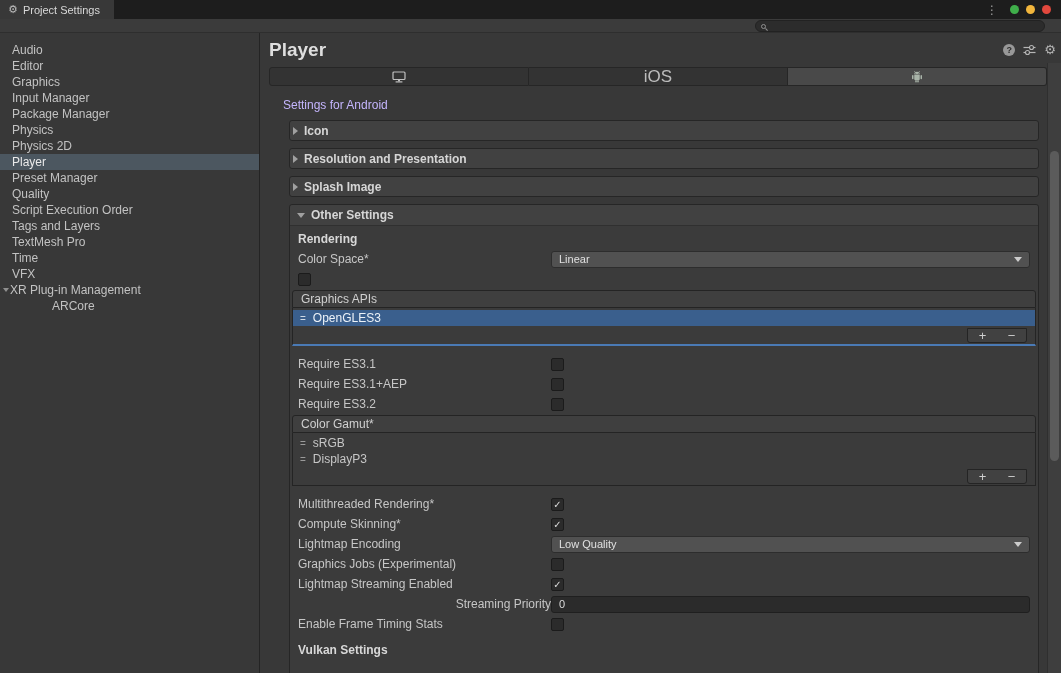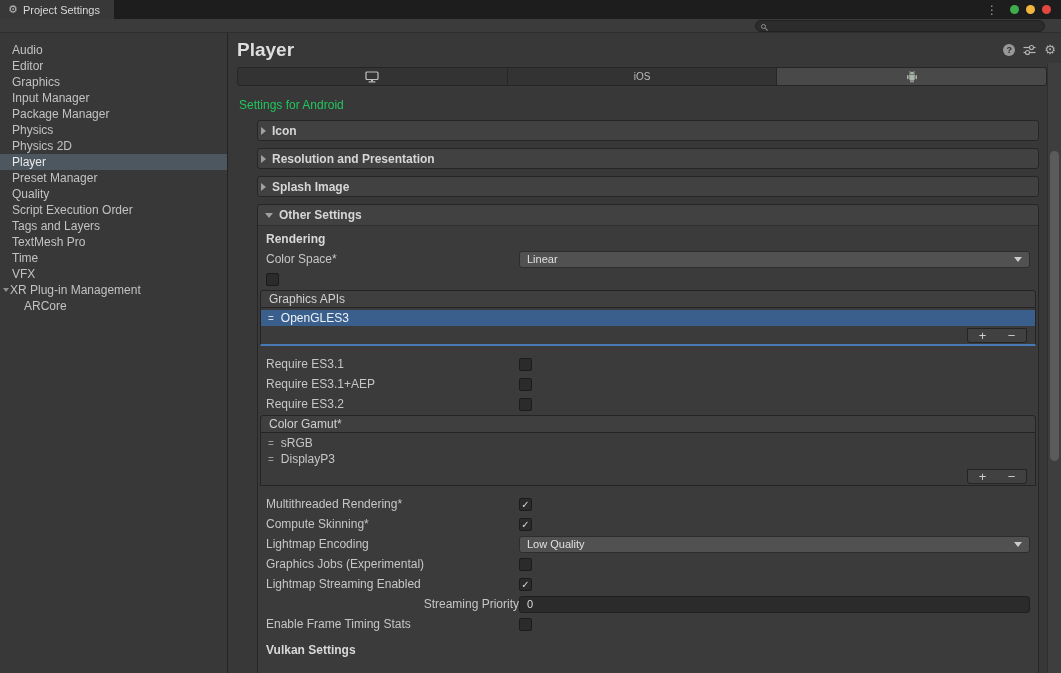--- a/index.html
+++ b/index.html
@@ -22,47 +22,47 @@
   
   .search-row{height:14px;background:#3b3b3b;border-bottom:1px solid #2e2e2e;position:relative;flex-shrink:0;}
   .search-field{position:absolute;right:16px;top:1px;width:290px;height:12px;background:#2c2c2c;
     border:1px solid #222;border-radius:6px;display:flex;align-items:center;padding:0 5px;gap:5px;}
   .mag{width:5px;height:5px;border:1px solid #8f8f8f;border-radius:50%;position:relative;flex-shrink:0}
   .mag::after{content:"";position:absolute;width:3px;height:1px;background:#8f8f8f;transform:rotate(45deg);right:-3px;bottom:-2px;}
   .search-input{flex:1;background:transparent;border:none;outline:none;color:#d0d0d0;font-size:10px;height:10px;font-family:inherit;}
 
   
   .body{flex:1;display:flex;min-height:0;}
-  .sidebar{width:228px;flex-shrink:0;border-right:1px solid #242424;padding-top:9px;background:#383838;}
+  .sidebar{width:260px;flex-shrink:0;border-right:1px solid #242424;padding-top:9px;background:#383838;}
   .side-item{height:16px;line-height:16px;padding-left:12px;color:#c2c2c2;white-space:nowrap;display:flex;align-items:center;}
   .side-item.selected{background:#4c5760;color:#eaeaea;}
-  .side-item.child{padding-left:24px;}
+  .side-item.child{padding-left:44px;margin-left:8px;}
   .side-item.hasarrow{padding-left:3px;gap:1px;}
 
   .main{flex:1;display:flex;flex-direction:column;min-width:0;}
   .main-header{height:30px;display:flex;align-items:center;padding:3px 5px 0 9px;flex-shrink:0;}
   .page-title{font-size:19px;font-weight:bold;color:#dedede;flex:1;}
   .header-icons{display:flex;align-items:center;gap:8px;}
   .help-icon{width:12px;height:12px;border-radius:50%;background:#989898;color:#2c2c2c;font-size:9px;font-weight:bold;
     display:flex;align-items:center;justify-content:center;}
   .gear-glyph{color:#b4b4b4;font-size:13px;line-height:1;}
 
   .main-body{flex:1;display:flex;min-height:0;}
   .content{flex:1;min-width:0;padding-left:9px;overflow:hidden;}
   .scrollcol{width:14px;flex-shrink:0;background:#3e3e3e;border-left:1px solid #2f2f2f;position:relative;}
   .scroll-thumb{position:absolute;left:2px;top:88px;width:9px;height:310px;border-radius:5px;background:#5b5b5b;}
 
   
   .platform-tabs{display:flex;height:19px;margin-top:4px;}
-  .ptab{flex:1;background:#333333;border:1px solid #262626;border-left:none;display:flex;align-items:center;justify-content:center;font-size:10px;color:#bdbdbd;}
+  .ptab{flex:1;background:#333333;border:1px solid #262626;border-left:none;display:flex;align-items:center;justify-content:center;font-size:17px;color:#bdbdbd;}
   .ptab:first-child{border-left:1px solid #262626;border-radius:3px 0 0 3px;}
   .ptab:last-child{border-radius:0 3px 3px 0;}
   .ptab.selected{background:#494949;}
 
-  .settings-for{margin:12px 0 8px 2px;color:#22c55e;}
+  .settings-for{margin:12px 0 8px 14px;color:#c4b5fd;}
   .sections{margin:0 8px 0 20px;}
 
   
   .foldbox{height:21px;background:#414141;border:1px solid #262626;border-radius:3px;margin-bottom:7px;
     display:flex;align-items:center;gap:6px;padding:0 3px;font-weight:bold;color:#d6d6d6;}
   .tri-right{width:0;height:0;border-top:4px solid transparent;border-bottom:4px solid transparent;border-left:5px solid #a0a0a0;}
   .tri-down{width:0;height:0;border-left:4px solid transparent;border-right:4px solid transparent;border-top:5px solid #a0a0a0;}
   .tri-down.small{border-left-width:3px;border-right-width:3px;border-top-width:4px;border-top-color:#8f8f8f;}
 
   .group{border:1px solid #262626;border-radius:3px;background:#3b3b3b;}

